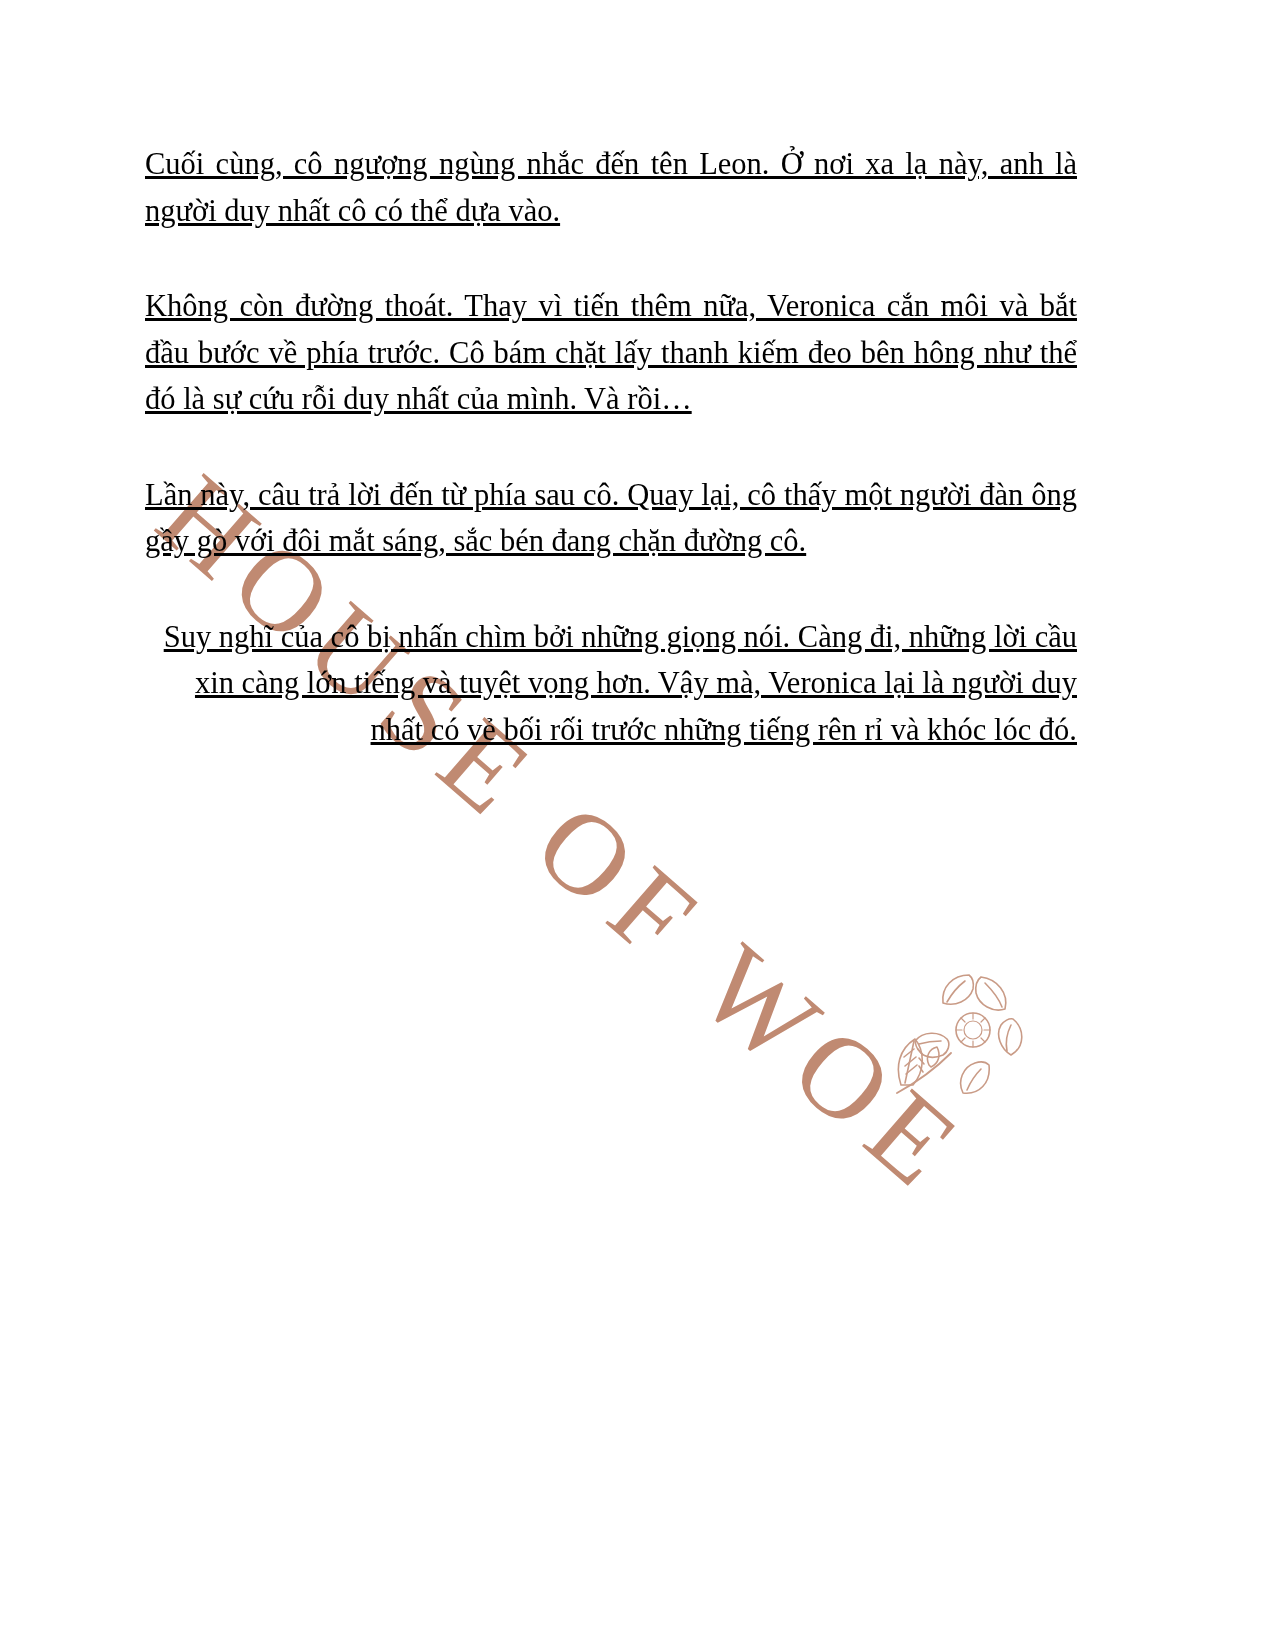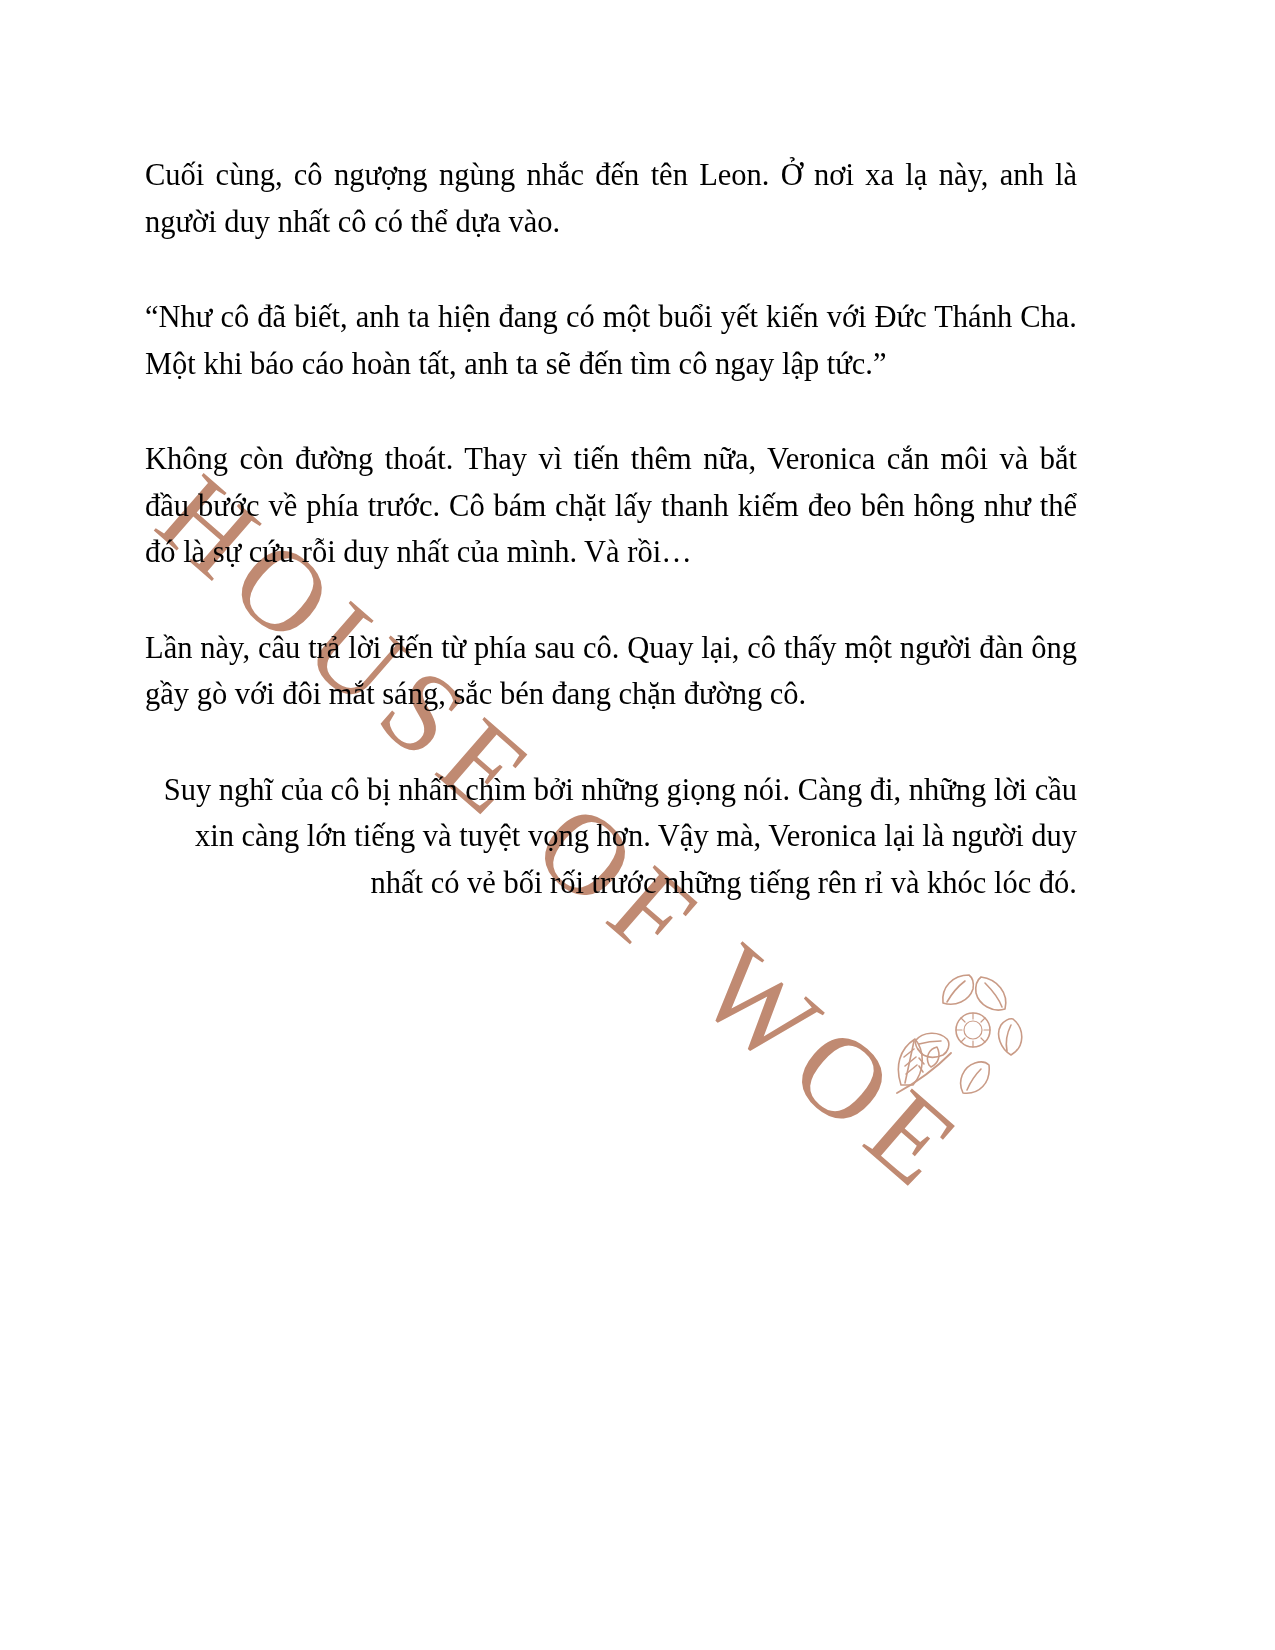--- a/index.html
+++ b/index.html
@@ -50,23 +50,24 @@
     left: 885px;
     top: 945px;
     width: 160px;
     height: 160px;
   }
 
   
   #content {
     position: absolute;
     left: 145px;
-    top: 152px;
+    top: 141px;
     width: 932px;
     z-index: 2;
+    text-decoration: underline;
   }
   p.para {
     margin: 0 0 49px 0;
     font-size: 30.5px;
     line-height: 46.5px;
     color: #000000;
     text-align: justify;
     text-justify: inter-word;
     font-family: "Liberation Serif", "DejaVu Serif", serif;
     -webkit-font-smoothing: antialiased;
@@ -109,19 +110,18 @@
         <circle cx="88" cy="85" r="17"></circle>
         <circle cx="88" cy="85" r="9" stroke-width="1.2"></circle>
         <path d="M88 68 L88 74 M105 85 L99 85 M88 102 L88 96 M71 85 L77 85" stroke-width="1.2"></path>
         <path d="M76 73 L80 77 M100 73 L96 77 M100 97 L96 93 M76 97 L80 93" stroke-width="1.2"></path>
       </g>
     </svg>
   </div>
 
   <div id="content">
     <p class="para">Cuối cùng, cô ngượng ngùng nhắc đến tên Leon. Ở nơi xa lạ này, anh là người duy nhất cô có thể dựa vào.</p>
-    <p class="para">“Như cô đã biết, anh ta hiện đang có một buổi yết kiến với Đức Thánh Cha. Một khi báo cáo hoàn tất, anh ta sẽ đến tìm cô ngay lập tức.”</p>
     <p class="para">Không còn đường thoát. Thay vì tiến thêm nữa, Veronica cắn môi và bắt đầu bước về phía trước. Cô bám chặt lấy thanh kiếm đeo bên hông như thể đó là sự cứu rỗi duy nhất của mình. Và rồi…</p>
     <p class="para">Lần này, câu trả lời đến từ phía sau cô. Quay lại, cô thấy một người đàn ông gầy gò với đôi mắt sáng, sắc bén đang chặn đường cô.</p>
     <p class="para nojust">Suy nghĩ của cô bị nhấn chìm bởi những giọng nói. Càng đi, những lời cầu xin càng lớn tiếng và tuyệt vọng hơn. Vậy mà, Veronica lại là người duy nhất có vẻ bối rối trước những tiếng rên rỉ và khóc lóc đó.</p>
   </div>
 
 </div>
 
 </body></html>

